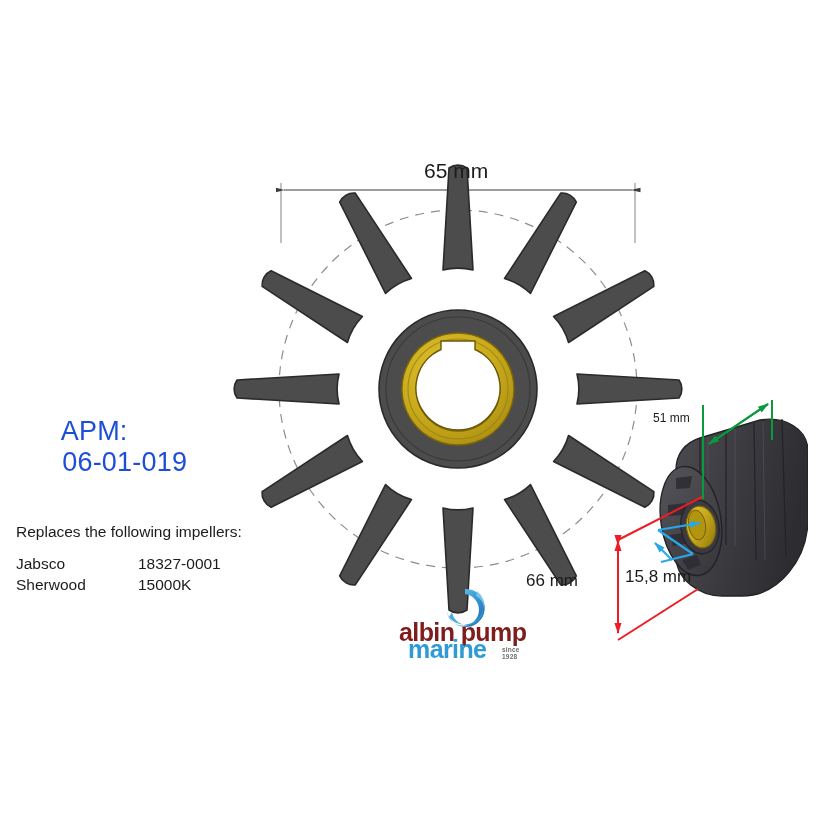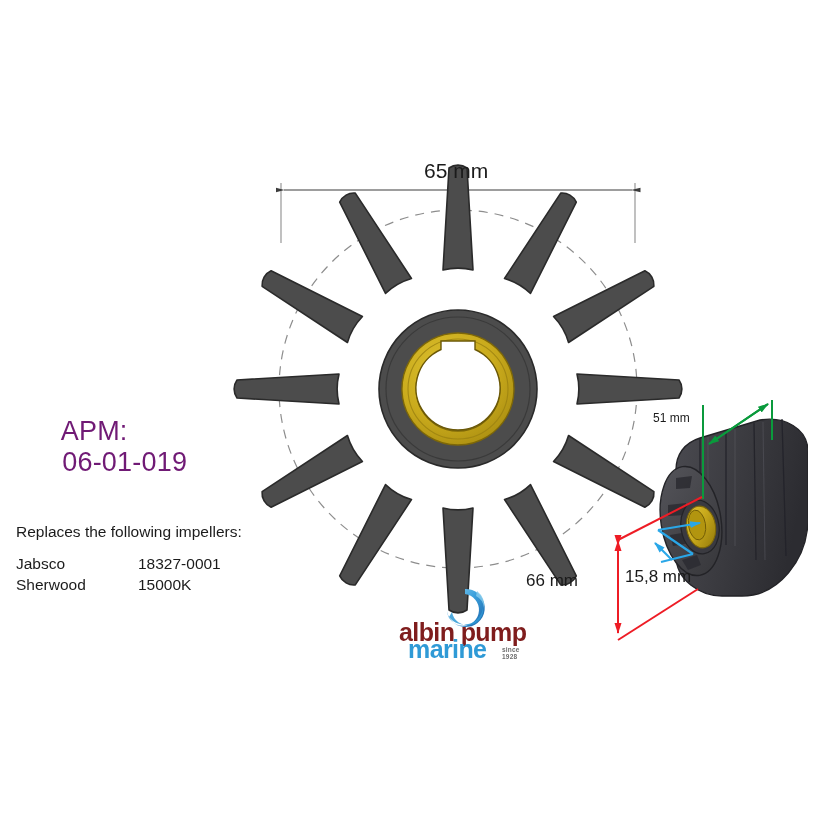--- a/index.html
+++ b/index.html
@@ -19,21 +19,21 @@
 
   
   #text-block {
     position: absolute;
     left: 16px;
     top: 385px;
     width: 300px;
   }
   .apm-line {
     font-size: 27px;
-    color: #701a75;
+    color: #1d4ed8;
     letter-spacing: 0.2px;
     white-space: pre;
     margin: 0 0 14px 0;
     font-weight: 400;
   }
   .apm-label { margin-right: 14px; }
   .replaces-line {
     font-size: 15.5px;
     color: #1b1b1b;
     margin: 0 0 14px 0;

